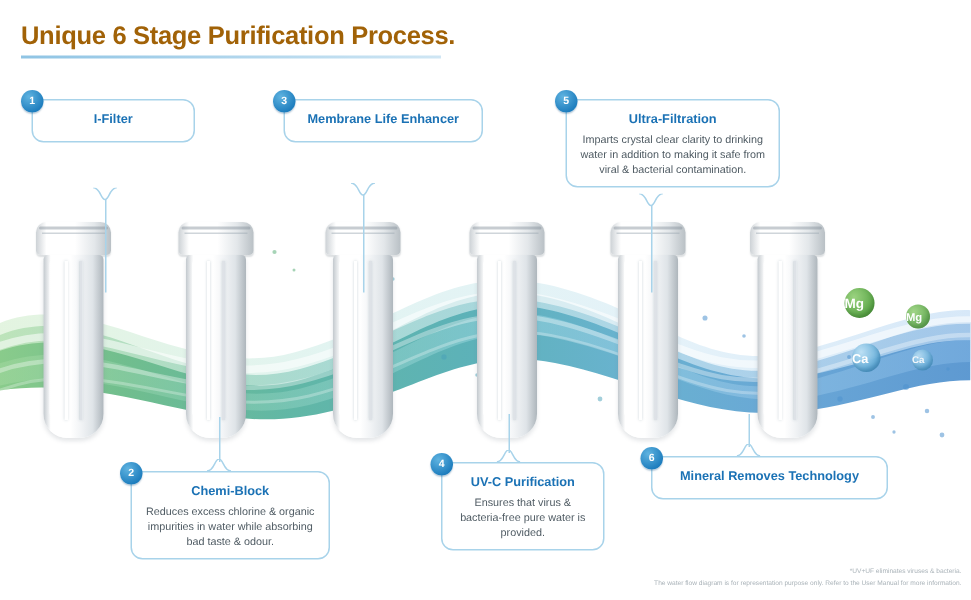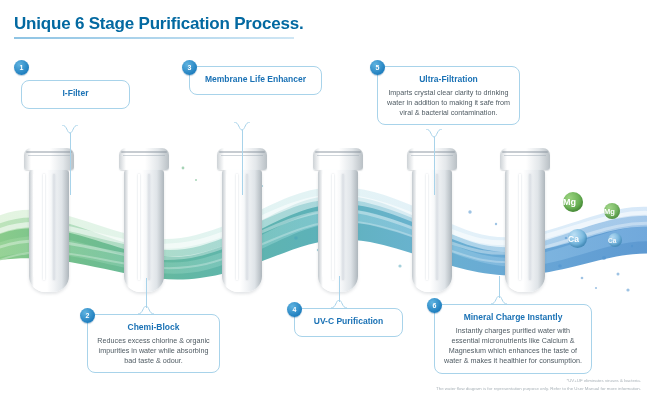--- a/index.html
+++ b/index.html
@@ -8,21 +8,21 @@
     background:#ffffff;
     font-family:"Liberation Sans",sans-serif;
     overflow:hidden;
     position:relative;
   }
   #stage{position:relative;width:647px;height:400px;overflow:hidden;}
 
   
   .title{
     position:absolute;left:14px;top:14px;
-    font-size:17px;font-weight:bold;color:#0369a1;
+    font-size:17px;font-weight:bold;color:#a16207;
     letter-spacing:-0.2px;white-space:nowrap;
   }
   .title-rule{
     position:absolute;left:14px;top:37px;width:280px;height:2px;
     background:linear-gradient(to right,#8fc4e4,#cfe6f4);
   }
 
   
   .cart{position:absolute;width:50px;}
   .cart .cap{
@@ -242,21 +242,21 @@
     <span>Ca</span>
   </div>
   <div class="mineral m-ca" style="left:608px;top:233px;width:14px;height:14px;font-size:6.5px;opacity:.9;">
     <span>Ca</span>
   </div>
 
   <div class="callout" style="left:14px;top:60px;width:116px;">
     <div class="badge" style="left:0px;top:0px;">
       <span>1</span>
     </div>
-    <div class="bubble" style="margin-left:7px;margin-top:20px;width:109px;">
+    <div class="bubble" style="margin-left:7px;margin-top:6px;width:109px;">
       <div class="c-title">I-Filter</div>
     </div>
     <div class="tail" style="left:48px;top:65px;">
       <svg width="16" height="9" viewBox="0 0 16 9">
           <path d="M0,0 C5,0 5,8 8,8 C11,8 11,0 16,0" fill="none" stroke="#a8d3ea" stroke-width="1"></path>
         </svg>
     </div>
     <div class="stem" style="left:56px;top:73px;height:62px;"></div>
   </div>
 
@@ -306,36 +306,36 @@
     </div>
     <div class="stem" style="left:64px;top:77px;height:58px;"></div>
   </div>
 
   <div class="callout" style="left:287px;top:302px;width:116px;">
     <div class="badge" style="left:0px;top:0px;">
       <span>4</span>
     </div>
     <div class="bubble" style="margin-left:7px;margin-top:6px;width:109px;">
       <div class="c-title">UV-C Purification</div>
+      <div class="c-desc">Ensures that virus &amp; bacteria-free pure water is provided.</div>
     </div>
     <div class="tail" style="left:44px;top:-2px;">
       <svg width="16" height="9" viewBox="0 0 16 9">
           <path d="M0,8 C5,8 5,0 8,0 C11,0 11,8 16,8" fill="none" stroke="#a8d3ea" stroke-width="1"></path>
         </svg>
     </div>
     <div class="stem" style="left:52px;top:-26px;height:26px;"></div>
   </div>
 
   <div class="callout" style="left:427px;top:298px;width:165px;">
     <div class="badge" style="left:0px;top:0px;">
       <span>6</span>
     </div>
     <div class="bubble" style="margin-left:7px;margin-top:6px;width:158px;">
-      <div class="c-title">Mineral Charge Instantly</div>
-      <div class="c-desc">Instantly charges purified water with essential micronutrients like Calcium &amp; Magnesium which enhances the taste of water &amp; makes it healthier for consumption.</div>
+      <div class="c-title">Mineral Removes Technology</div>
     </div>
     <div class="tail" style="left:64px;top:-2px;">
       <svg width="16" height="9" viewBox="0 0 16 9">
           <path d="M0,8 C5,8 5,0 8,0 C11,0 11,8 16,8" fill="none" stroke="#a8d3ea" stroke-width="1"></path>
         </svg>
     </div>
     <div class="stem" style="left:72px;top:-22px;height:22px;"></div>
   </div>
 
   <div class="foot foot1">*UV+UF eliminates viruses &amp; bacteria.</div>

